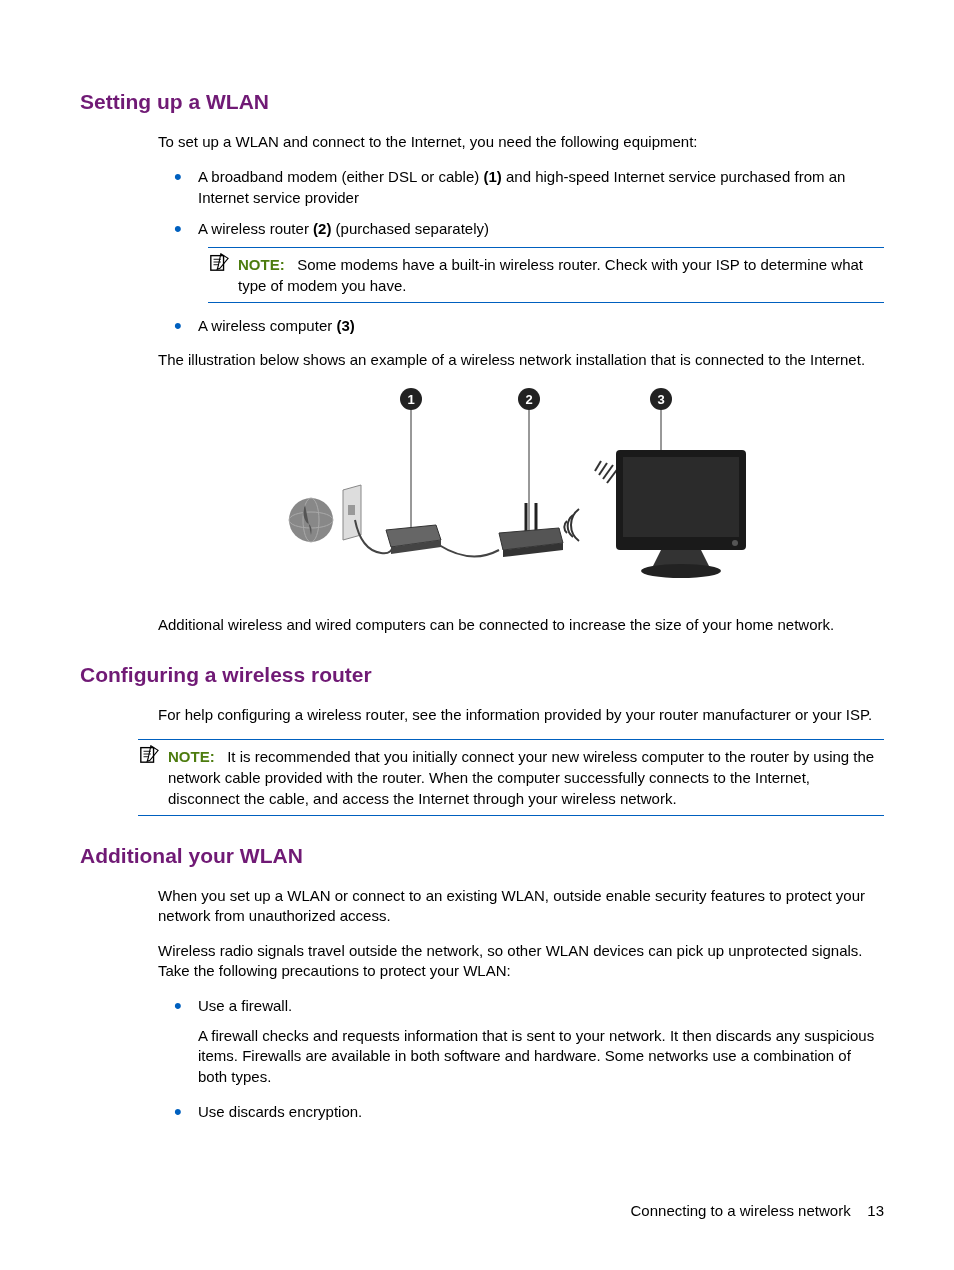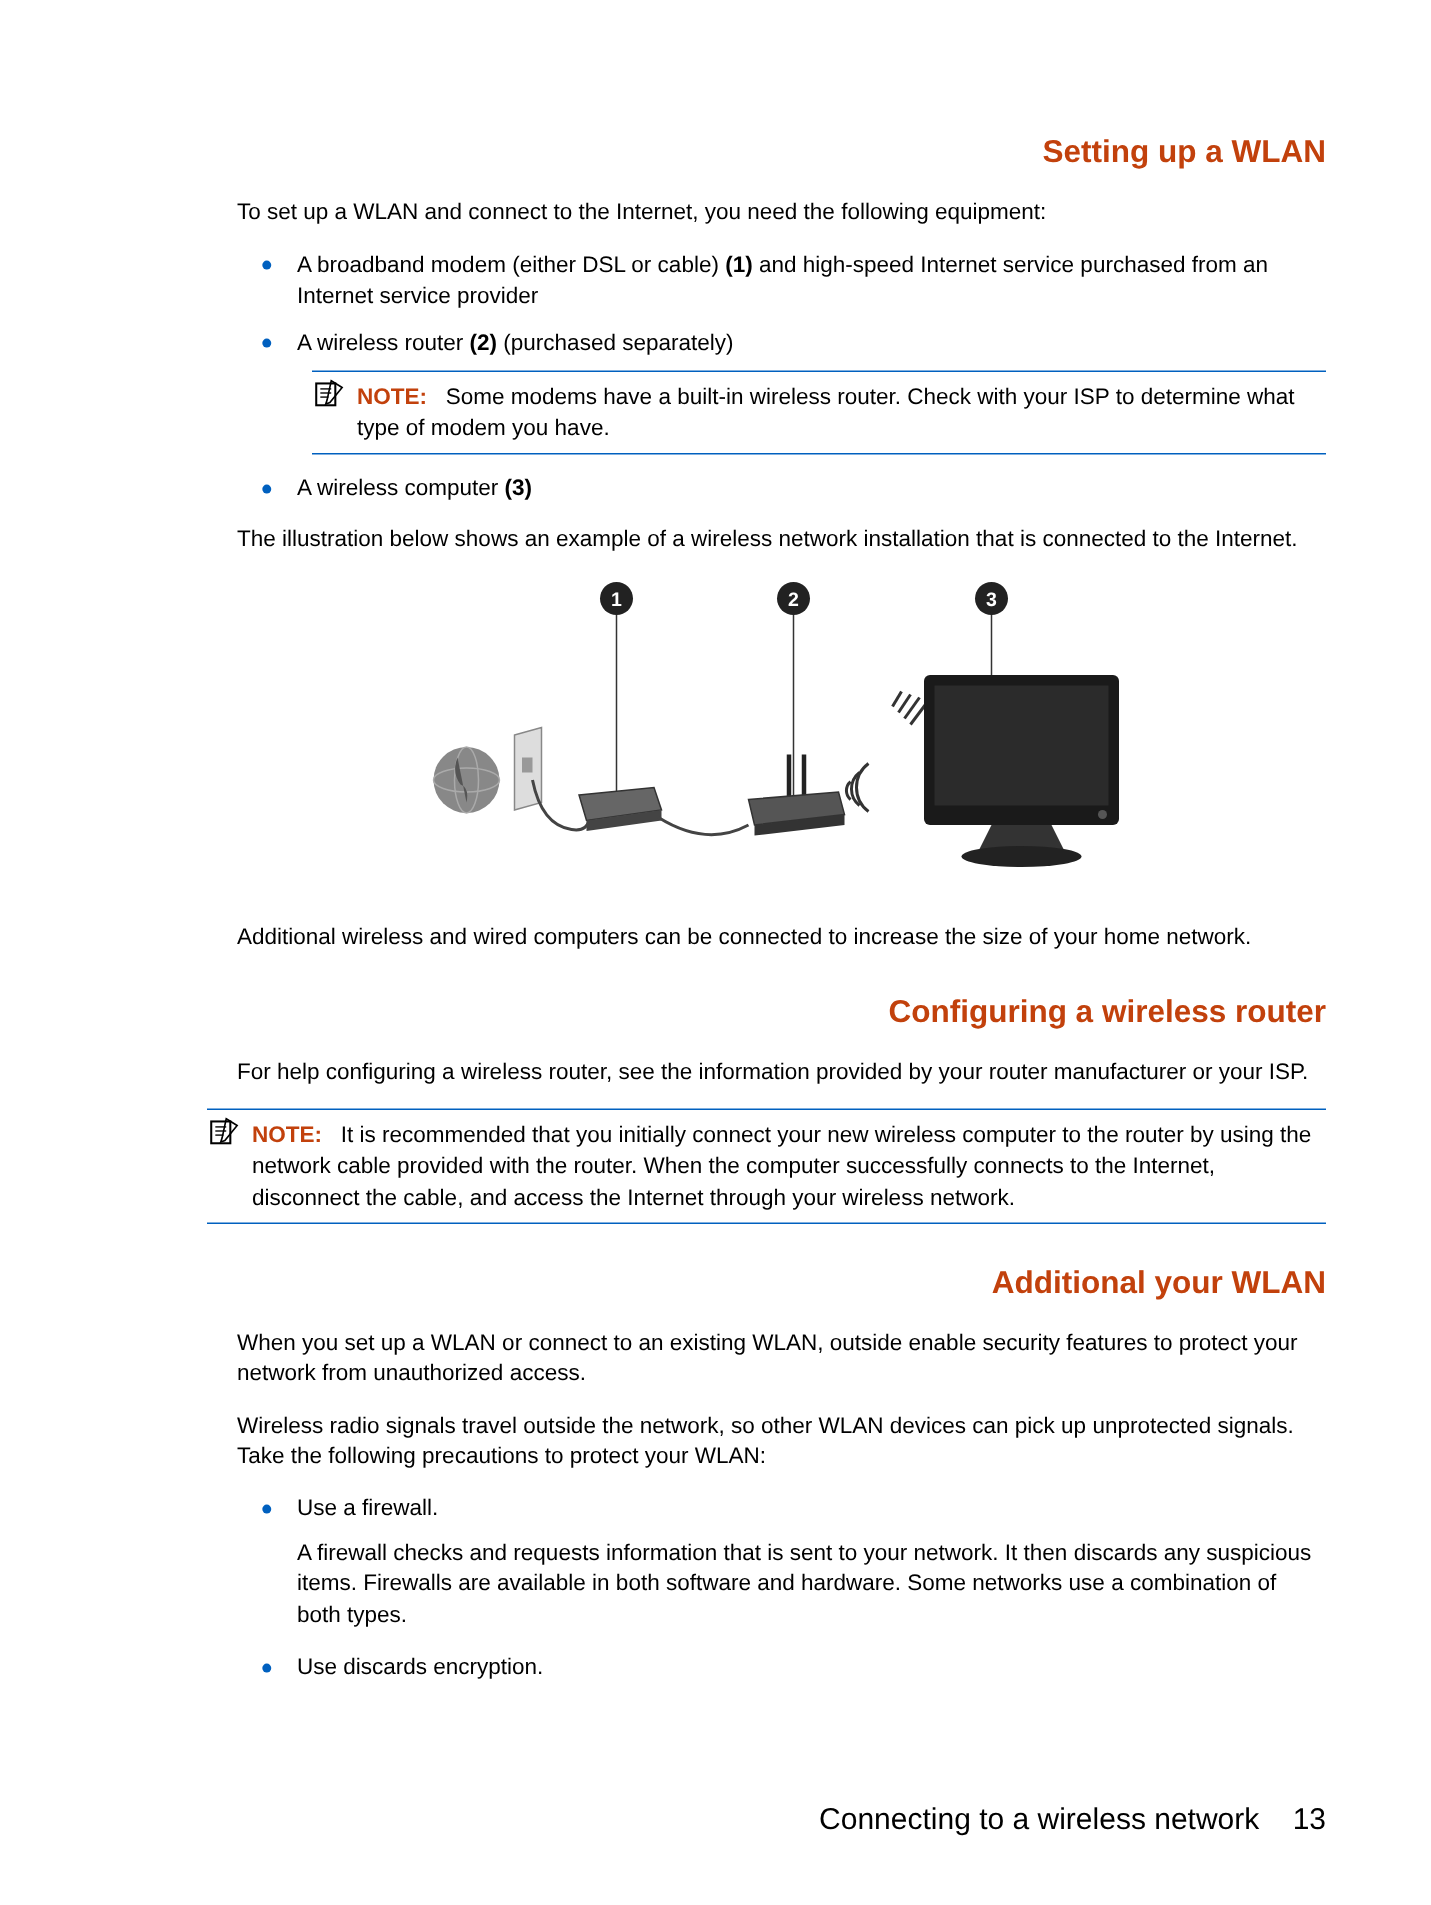--- a/index.html
+++ b/index.html
@@ -9,25 +9,24 @@
     font-family: Arial, Helvetica, sans-serif;
     font-size: 15px;
     color: #000;
     background: #fff;
     width: 954px;
   }
   .page {
     padding: 90px 70px 60px 80px;
   }
   h2 {
-    color: #c2410c;
+    color: #701a75;
     font-size: 21px;
     font-weight: bold;
     margin: 0 0 18px 0;
-    text-align: right;
   }
   .body-indent {
     margin-left: 78px;
   }
   p {
     margin: 0 0 14px 0;
     line-height: 1.35;
   }
   ul {
     list-style: none;
@@ -63,21 +62,21 @@
     margin-left: 58px;
   }
   .note-icon {
     position: absolute;
     left: 0;
     top: 4px;
     width: 22px;
     height: 20px;
   }
   .note-label {
-    color: #c2410c;
+    color: #4d7c0f;
     font-weight: bold;
   }
   .illustration {
     text-align: center;
     margin: 10px 0 20px 0;
   }
   .illustration svg {
     display: block;
     margin: 0 auto;
   }
@@ -85,21 +84,21 @@
     margin-bottom: 28px;
   }
   .sub-indent {
     margin-left: 40px;
     margin-top: 10px;
   }
   .footer {
     position: relative;
     margin-top: 80px;
     text-align: right;
-    font-size: 20px;
+    font-size: 15px;
   }
 </style>
 </head>
 <body>
 
 <div class="page">
 
   <div class="section">
     <h2>Setting up a WLAN</h2>
     <div class="body-indent">

